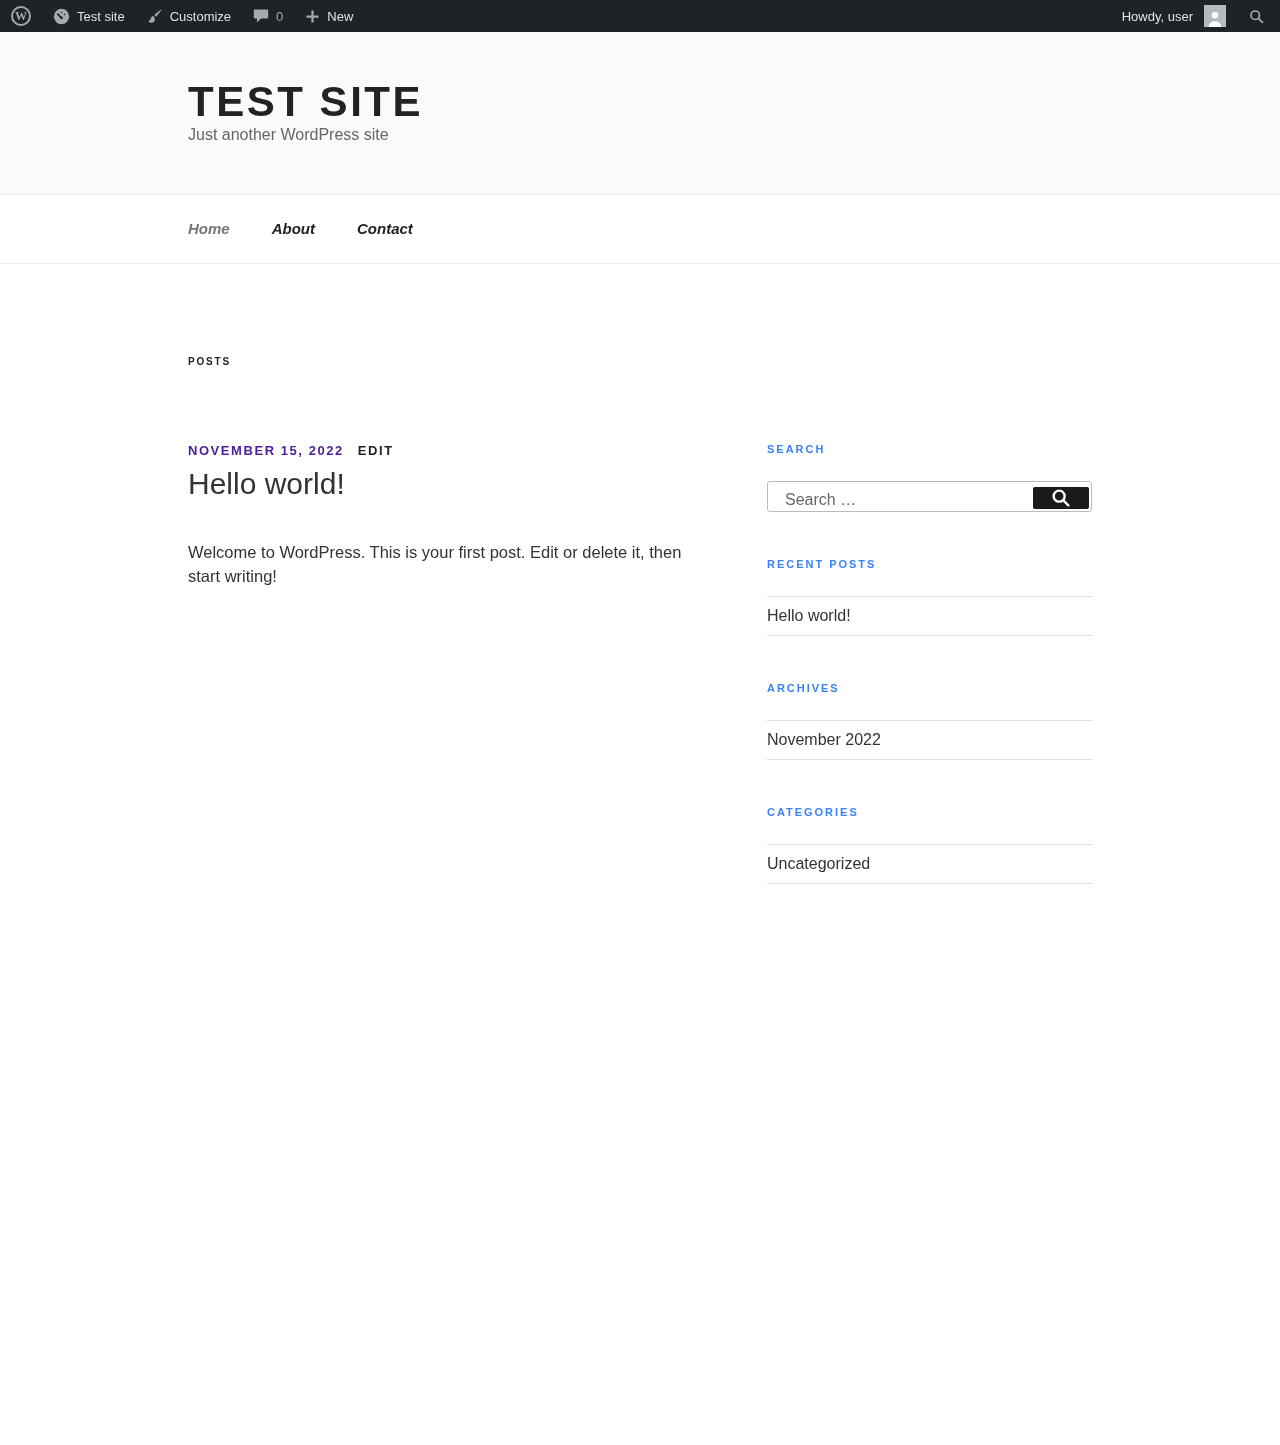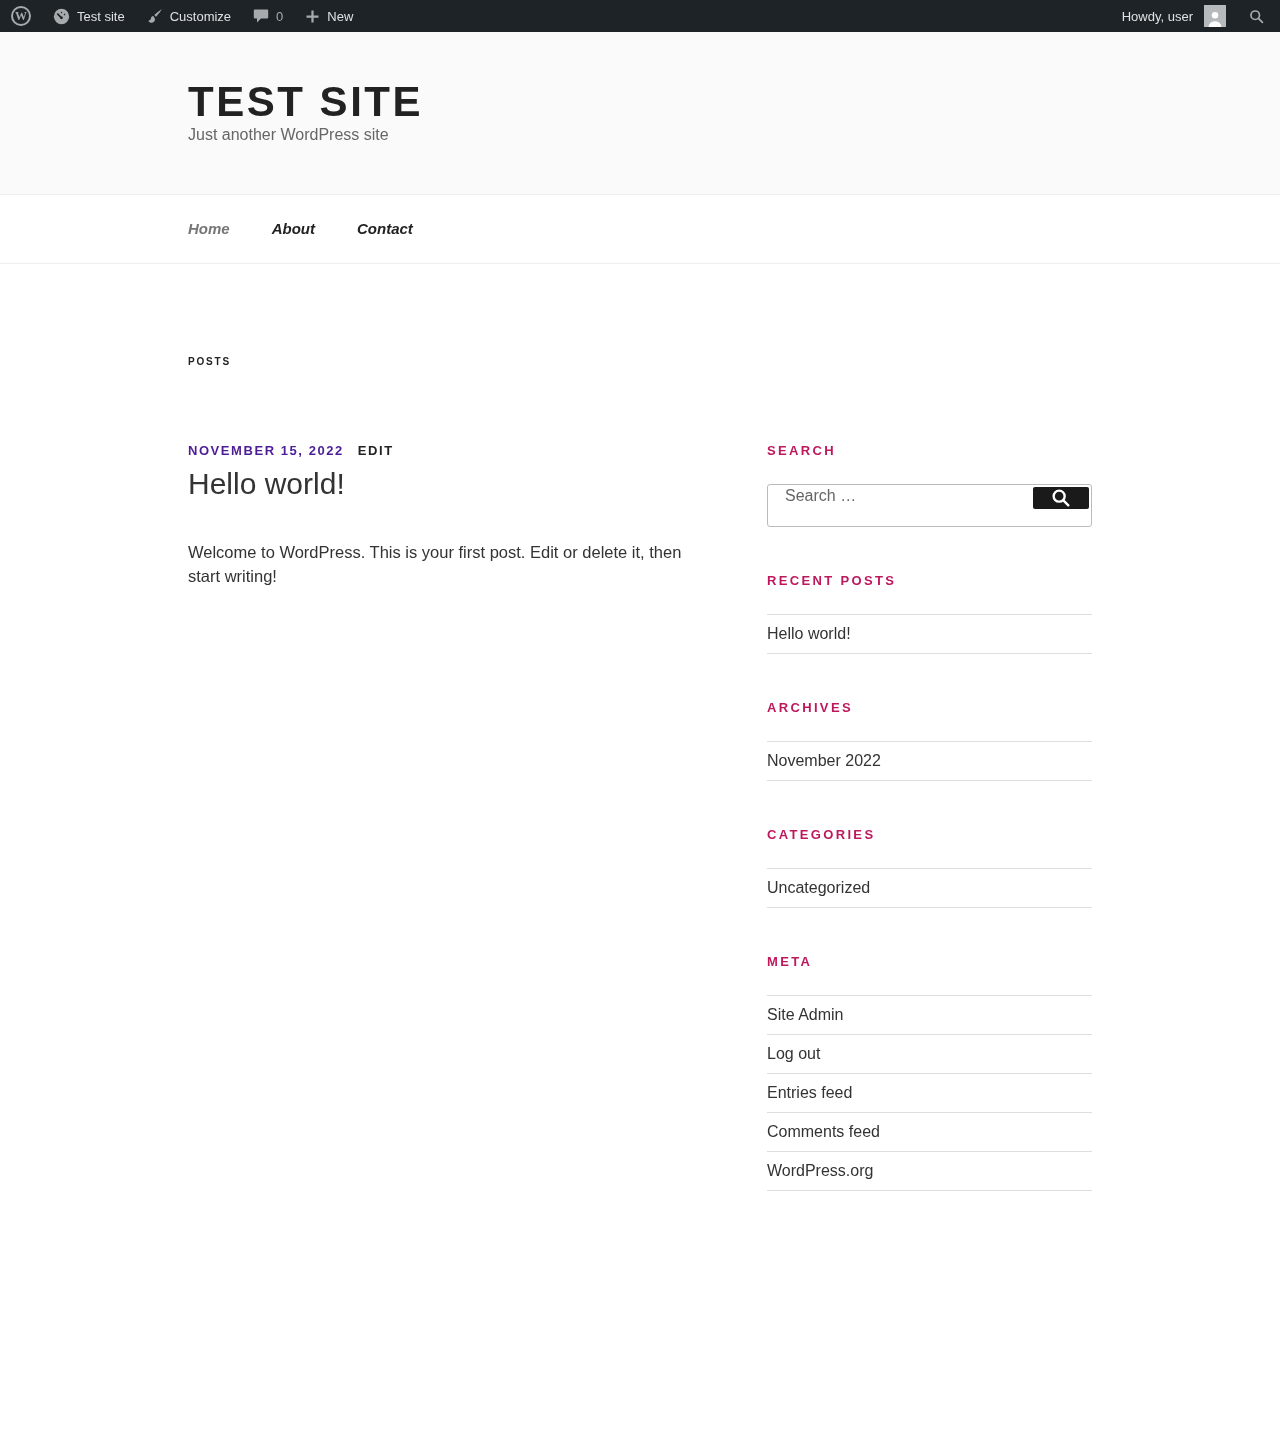--- a/index.html
+++ b/index.html
@@ -115,41 +115,41 @@
     margin-top: 40px;
     font-size: 16.5px;
     line-height: 1.45;
     color: #333;
   }
 
   
   .sidebar { width: 325px; }
   .widget { margin-bottom: 46px; }
   .widget-title {
-    font-size: 13px;
+    font-size: 11px;
     font-weight: bold;
     letter-spacing: 0.18em;
-    color: #be185d;
+    color: #3b82f6;
     margin-bottom: 26px;
   }
   .widget-list { border-top: 1px solid #ddd; }
   .widget-list li {
     border-bottom: 1px solid #ddd;
     padding: 10px 0;
     font-size: 16px;
     color: #333;
   }
   .search-form {
     display: flex;
-    align-items: flex-start;
+    align-items: flex-end;
     border: 1px solid #bbb;
     border-radius: 3px;
     background: #fff;
     padding: 2px;
-    height: 43px;
+    height: 31px;
   }
   .search-input {
     flex: 1;
     border: none;
     outline: none;
     font-family: "Liberation Sans", sans-serif;
     font-size: 16px;
     color: #555;
     padding: 0 15px;
     background: transparent;
@@ -297,27 +297,17 @@
           </ul>
         </section>
 
         <section class="widget">
           <h2 class="widget-title">CATEGORIES</h2>
           <ul class="widget-list">
             <li><a href="#">Uncategorized</a></li>
           </ul>
         </section>
 
-        <section class="widget">
-          <h2 class="widget-title">META</h2>
-          <ul class="widget-list">
-            <li><a href="#">Site Admin</a></li>
-            <li><a href="#">Log out</a></li>
-            <li><a href="#">Entries feed</a></li>
-            <li><a href="#">Comments feed</a></li>
-            <li><a href="#">WordPress.org</a></li>
-          </ul>
-        </section>
 
       </aside>
     </div>
   </div>
 </main>
 
 </body></html>

